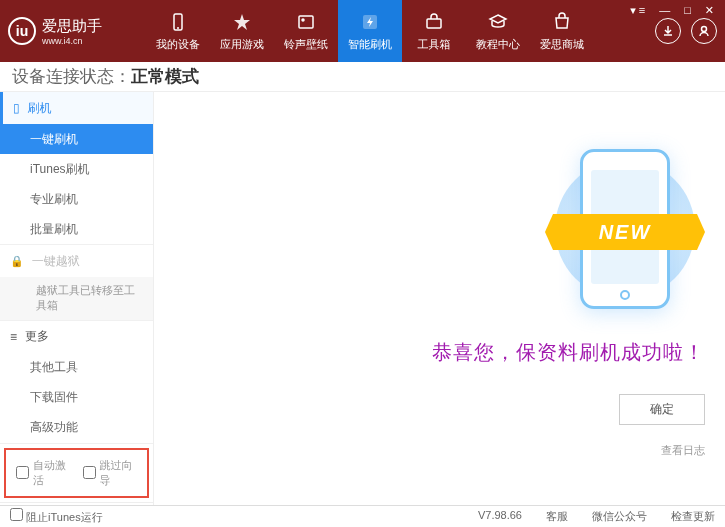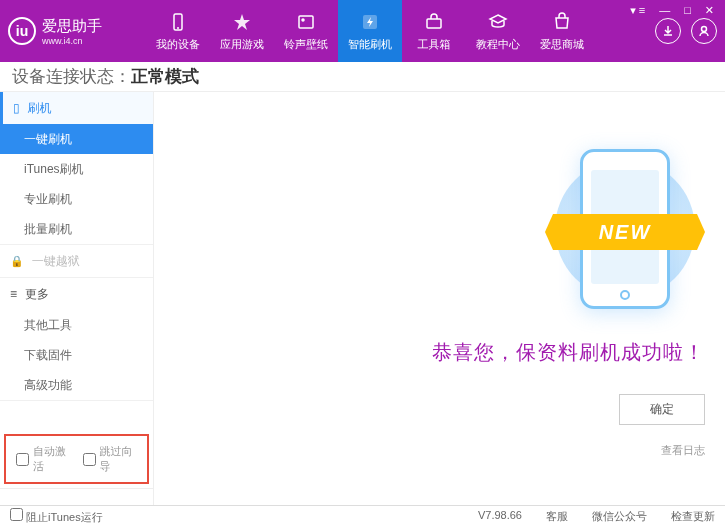--- a/index.html
+++ b/index.html
@@ -1,17 +1,17 @@
 <!DOCTYPE html>
 <html><head>
 <meta charset="utf-8">
 <style>
 *{margin:0;padding:0;box-sizing:border-box;font-family:"Microsoft YaHei",Arial,sans-serif}
 body{width:725px;height:527px;overflow:hidden;background:#fff;font-size:12px}
-.header{height:62px;background:#a21caf;display:flex;align-items:center;padding:0 8px;color:#fff}
+.header{height:62px;background:#7f1d1d;display:flex;align-items:center;padding:0 8px;color:#fff}
 .logo-area{display:flex;align-items:center;gap:6px;width:138px}
 .logo-circle{width:28px;height:28px;border:2px solid #fff;border-radius:50%;display:flex;align-items:center;justify-content:center;font-weight:bold;font-size:14px}
 .logo-text{display:flex;flex-direction:column}
 .logo-title{font-size:15px;font-weight:normal}
 .logo-sub{font-size:9px;opacity:.9}
 .nav-tabs{display:flex;flex:1}
 .nav-tab{width:64px;height:62px;display:flex;flex-direction:column;align-items:center;justify-content:center;gap:4px;cursor:pointer;font-size:11px}
 .nav-tab.active{background:#1a7de0}
 .nav-icon{width:22px;height:22px;display:flex;align-items:center;justify-content:center}
 .right-icons{display:flex;gap:10px;align-items:center}
@@ -19,21 +19,21 @@
 .win-controls{position:absolute;top:4px;right:8px;display:flex;gap:8px;color:#fff;font-size:11px}
 .win-controls span{cursor:pointer;padding:0 3px}
 .status-bar{height:30px;padding:0 12px;display:flex;align-items:center;border-bottom:1px solid #eee;font-size:17px;color:#666}
 .status-label{color:#666}
 .status-value{color:#333;font-weight:bold}
 .main{display:flex;height:413px}
 .sidebar{width:154px;border-right:1px solid #eee;display:flex;flex-direction:column;overflow:hidden}
 .side-section{border-bottom:1px solid #f0f0f0}
 .side-header{height:32px;display:flex;align-items:center;padding:0 10px;gap:8px;color:#555;font-size:12px;cursor:pointer}
 .side-header.active{color:#2d8cf0;border-left:3px solid #2d8cf0;background:#f5faff}
-.side-item{height:30px;display:flex;align-items:center;padding-left:24px;color:#666;font-size:12px;cursor:pointer}
+.side-item{height:30px;display:flex;align-items:center;padding-left:30px;color:#666;font-size:12px;cursor:pointer}
 .side-item.active{background:#2d8cf0;color:#fff}
 .side-note{padding:6px 10px 6px 36px;color:#999;font-size:11px;line-height:1.4;background:#f7f7f7;cursor:pointer}
 .lock-icon{color:#ccc;font-size:11px}
 .checkbox-row{padding:8px 10px;display:flex;gap:12px;align-items:center;border:2px solid #e74c3c;margin:4px}
 .checkbox-row label{display:flex;align-items:center;gap:4px;color:#999;font-size:11px}
 .device-info{padding:8px 10px;border-top:1px solid #eee}
 .content{flex:1;display:flex;flex-direction:column;align-items:flex-end;justify-content:center;padding:20px}
 .phone-illus{width:160px;height:180px;position:relative;margin-bottom:20px}
 .phone-body{width:90px;height:160px;background:#fff;border:3px solid #7ec5f5;border-radius:14px;position:absolute;left:35px;top:10px;box-shadow:0 4px 20px rgba(100,180,250,.3)}
 .phone-screen{position:absolute;top:18px;left:8px;right:8px;bottom:22px;background:#e8f4fd;border-radius:3px}
@@ -161,20 +161,21 @@
       <div class="side-item active">一键刷机</div>
       <div class="side-item">iTunes刷机</div>
       <div class="side-item">专业刷机</div>
       <div class="side-item">批量刷机</div>
     </div>
     <div class="side-section">
       <div class="side-header">
         <span class="lock-icon">🔒</span>
         <span style="color:#bbb">一键越狱</span>
       </div>
+      <div class="side-note">越狱工具已转移至工具箱</div>
     </div>
     <div class="side-section">
       <div class="side-header">
         <span>≡</span>
         <span>更多</span>
       </div>
       <div class="side-item">其他工具</div>
       <div class="side-item">下载固件</div>
       <div class="side-item">高级功能</div>
     </div>

